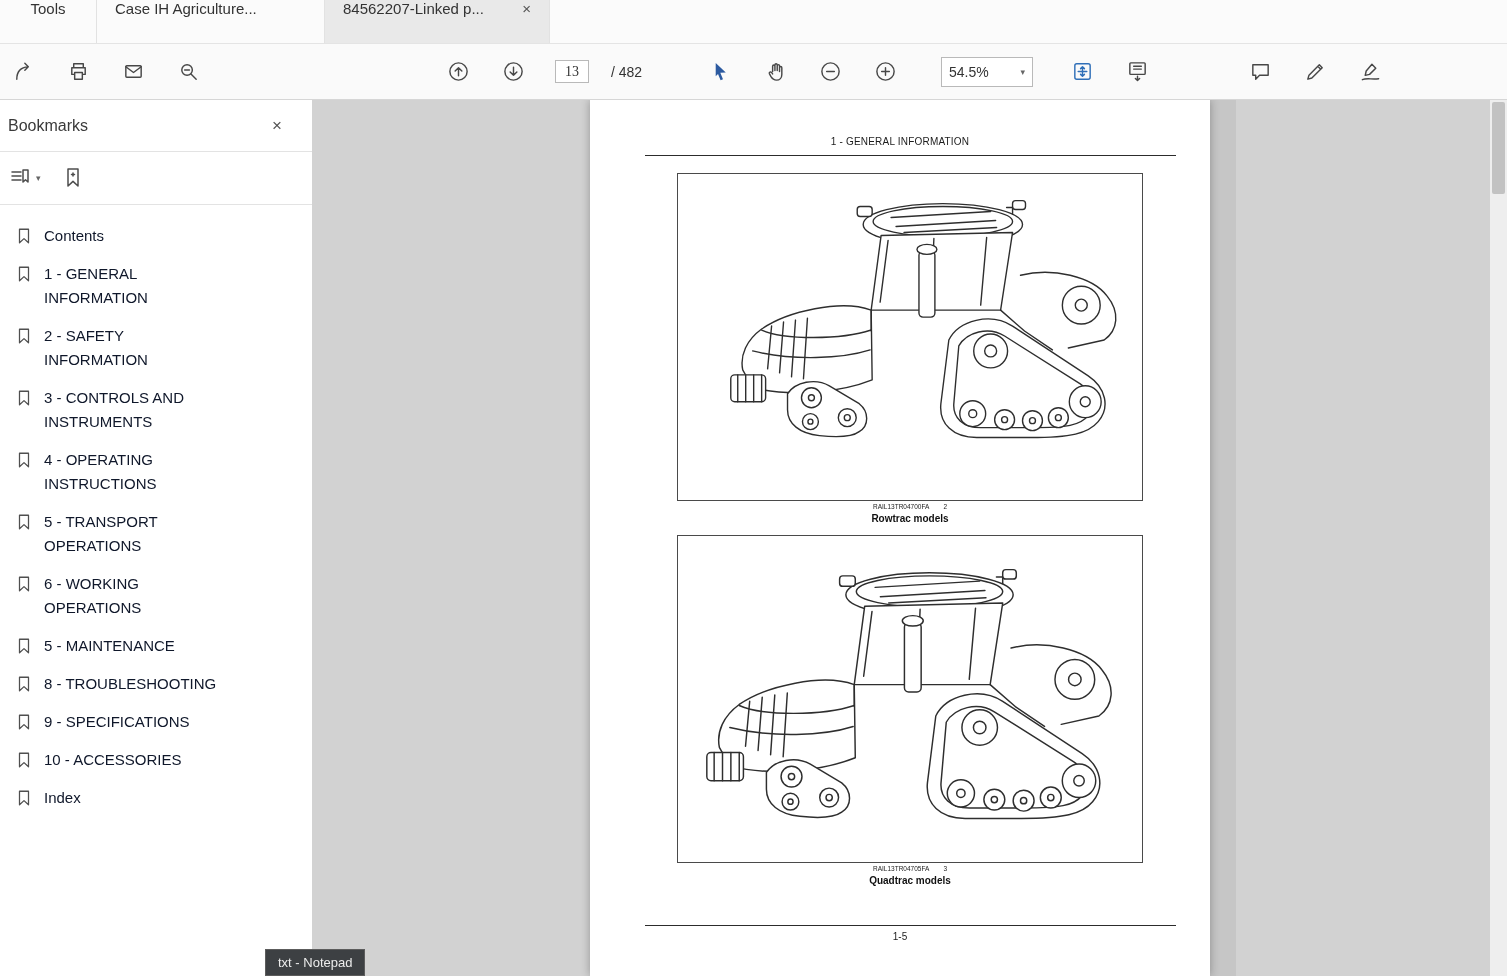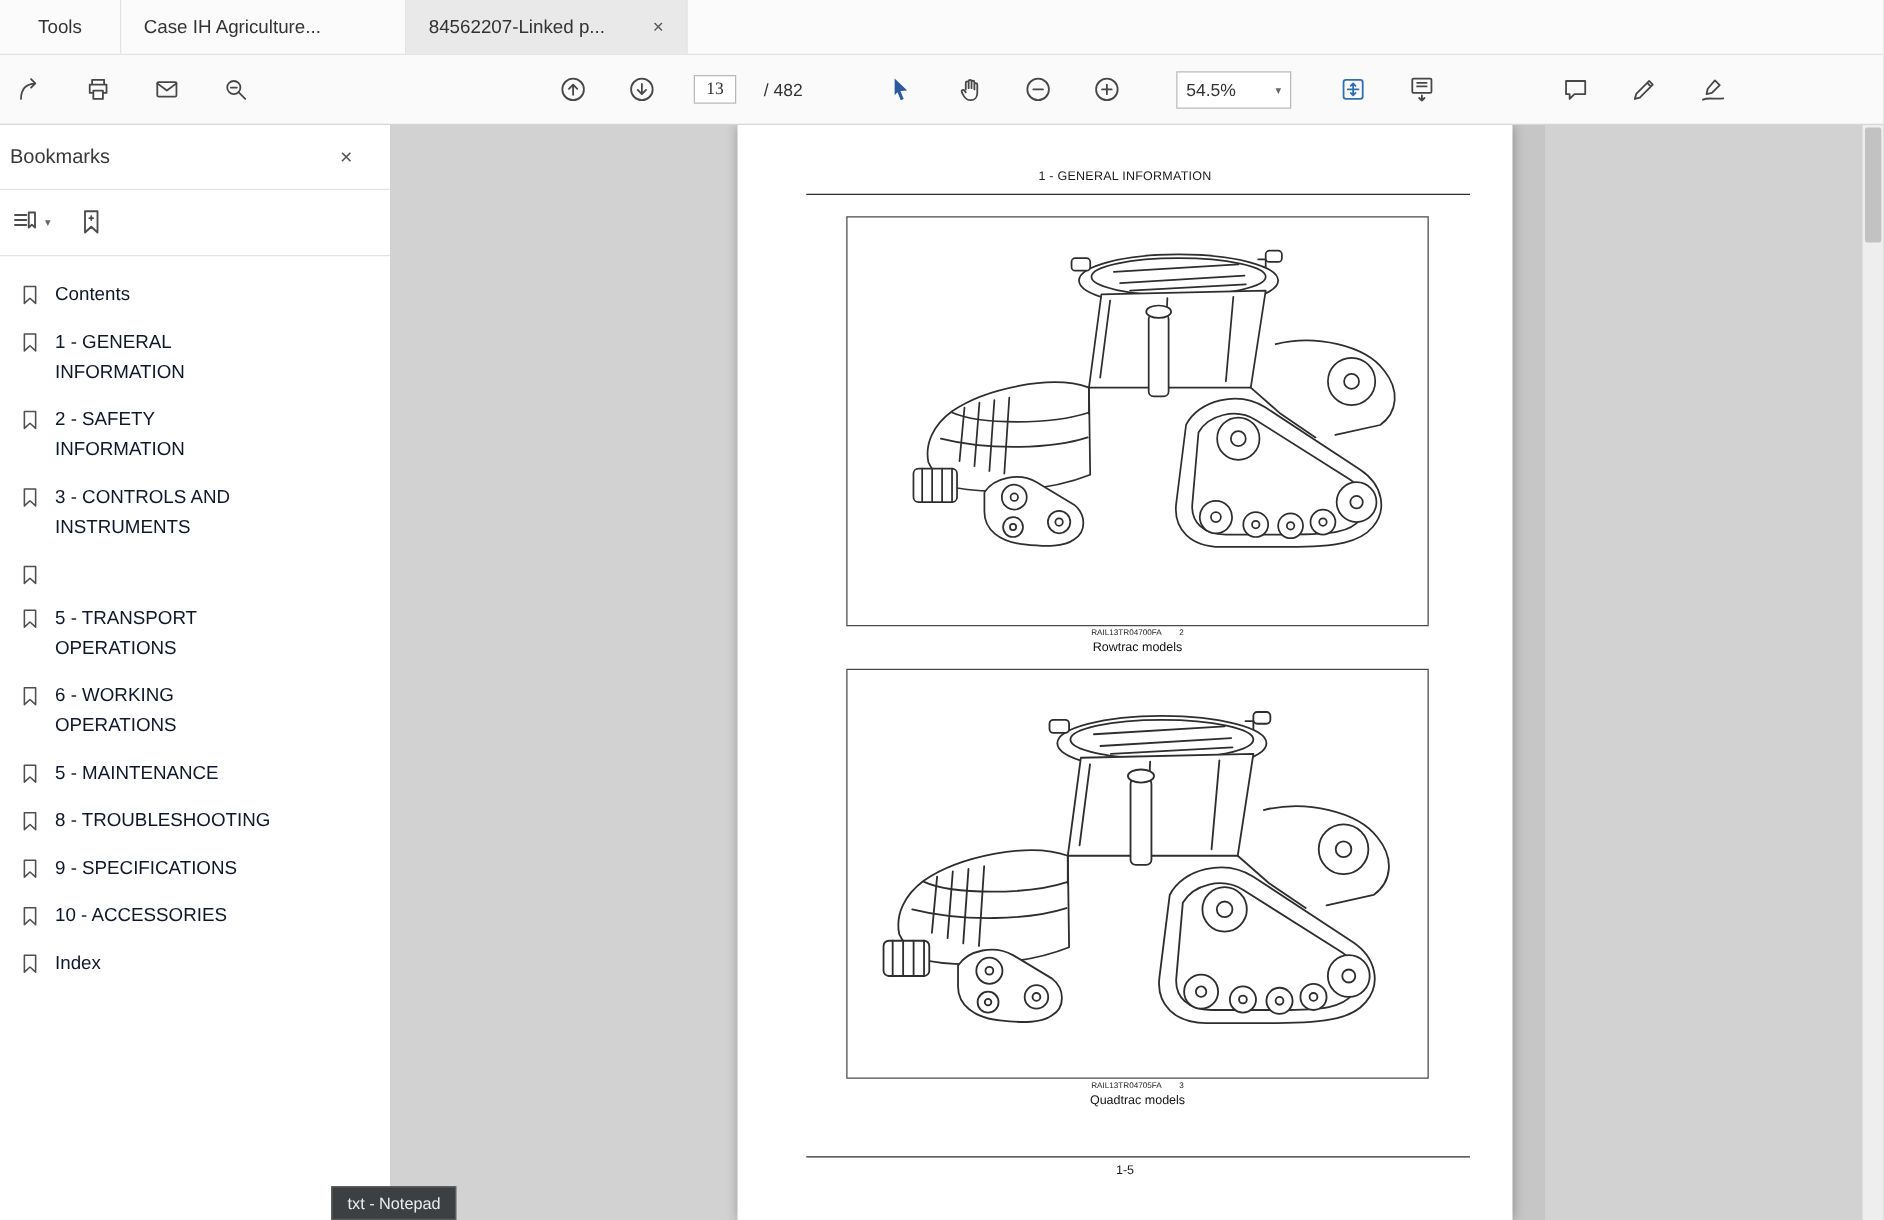--- a/index.html
+++ b/index.html
@@ -1,21 +1,21 @@
 <!DOCTYPE html>
 <html><head>
 <meta charset="utf-8">
 <style>
   *{box-sizing:border-box;margin:0;padding:0}
   html,body{width:1507px;height:976px}
   body{position:relative;font-family:"Liberation Sans",sans-serif;background:#d2d2d2;overflow:hidden;color:#333}
 
   
   .tabbar{position:absolute;top:0;left:0;right:0;height:44px;background:#fbfbfb;display:flex;border-bottom:1px solid #e4e4e4}
-  .tab{display:flex;align-items:center;padding:16px 18px;font-size:15px;color:#333;border-right:1px solid #e2e2e2;gap:16px;white-space:nowrap}
+  .tab{display:flex;padding:0 18px;font-size:15px;color:#333;border-right:1px solid #e2e2e2;gap:16px;white-space:nowrap}
   .tab.tools{width:97px;justify-content:center}
   .tab.doc1{width:228px}
   .tab.active{background:#e9e9e9;width:225px;justify-content:space-between}
   .tab-close{font-size:15px;color:#555;cursor:default}
 
   
   .toolbar{position:absolute;top:44px;left:0;right:0;height:56px;background:#fafafa;border-bottom:1px solid #d6d6d6;display:flex;align-items:center;padding-left:10px}
   .tb{width:26px;height:26px;display:flex;align-items:center;justify-content:center;margin-right:29px;flex:none}
   .tb svg{width:23px;height:23px;stroke:#474747;fill:none;stroke-width:1.5;stroke-linecap:round;stroke-linejoin:round}
   .tb.blue svg{stroke:#2f6fb8}
@@ -45,21 +45,21 @@
   .pdf-page{position:absolute;left:297px;top:0;width:620px;height:876px;background:#fff;box-shadow:0 0 9px rgba(0,0,0,.3)}
   .pdf-page::after{content:"";position:absolute;left:100%;top:0;width:26px;height:100%;background:rgba(0,0,0,.055)}
   .pg-header{position:absolute;top:36px;left:0;right:0;text-align:center;font-size:10px;color:#1c1c1c;letter-spacing:.2px}
   .pg-rule-top{position:absolute;top:55px;left:55px;right:34px;border-top:1px solid #2c2c2c}
   .figure{position:absolute;left:87px;width:466px}
   .fig1{top:73px}.fig2{top:435px}
   .fig-box{width:466px;height:328px;border:1px solid #4a4a4a;background:#fff;overflow:hidden}
   .fig-box svg{width:100%;height:100%}
   .fig-ref{margin-top:2px;text-align:center;font-size:6.5px;color:#222}
   .fig-num{margin-left:14px}
-  .fig-caption{margin-top:3px;text-align:center;font-size:10px;font-weight:normal;color:#111}
+  .fig-caption{margin-top:3px;text-align:center;font-size:10px;font-weight:bold;color:#111}
   .pg-rule-bot{position:absolute;top:825px;left:55px;right:34px;border-top:1px solid #2c2c2c}
   .pg-footer{position:absolute;top:831px;left:0;right:0;text-align:center;font-size:10px;color:#1c1c1c}
 
   
   .vscroll{position:absolute;top:100px;right:0;width:17px;bottom:0;background:#eeeeee;z-index:3}
   .vthumb{position:absolute;top:2px;left:2px;width:13px;height:92px;background:#c2c2c2;border-radius:2px}
 
   
   .tooltip{position:absolute;left:265px;top:949px;height:27px;background:#3d4043;border:1px solid #5c5c5c;color:#ececec;font-size:13px;display:flex;align-items:center;padding:0 12px;z-index:5}
 </style>
@@ -278,20 +278,21 @@
         <svg viewBox="0 0 20 20">
           <path d="M5 2.5 h10 v15 l-5 -4.6 -5 4.6 Z"></path>
         </svg>
         <span class="bm-label">3 - CONTROLS AND INSTRUMENTS</span>
       </div>
 
       <div class="bm-item">
         <svg viewBox="0 0 20 20">
           <path d="M5 2.5 h10 v15 l-5 -4.6 -5 4.6 Z"></path>
         </svg>
+        <span class="bm-label">4 - OPERATING INSTRUCTIONS</span>
       </div>
 
       <div class="bm-item">
         <svg viewBox="0 0 20 20">
           <path d="M5 2.5 h10 v15 l-5 -4.6 -5 4.6 Z"></path>
         </svg>
         <span class="bm-label">5 - TRANSPORT OPERATIONS</span>
       </div>
 
       <div class="bm-item">

